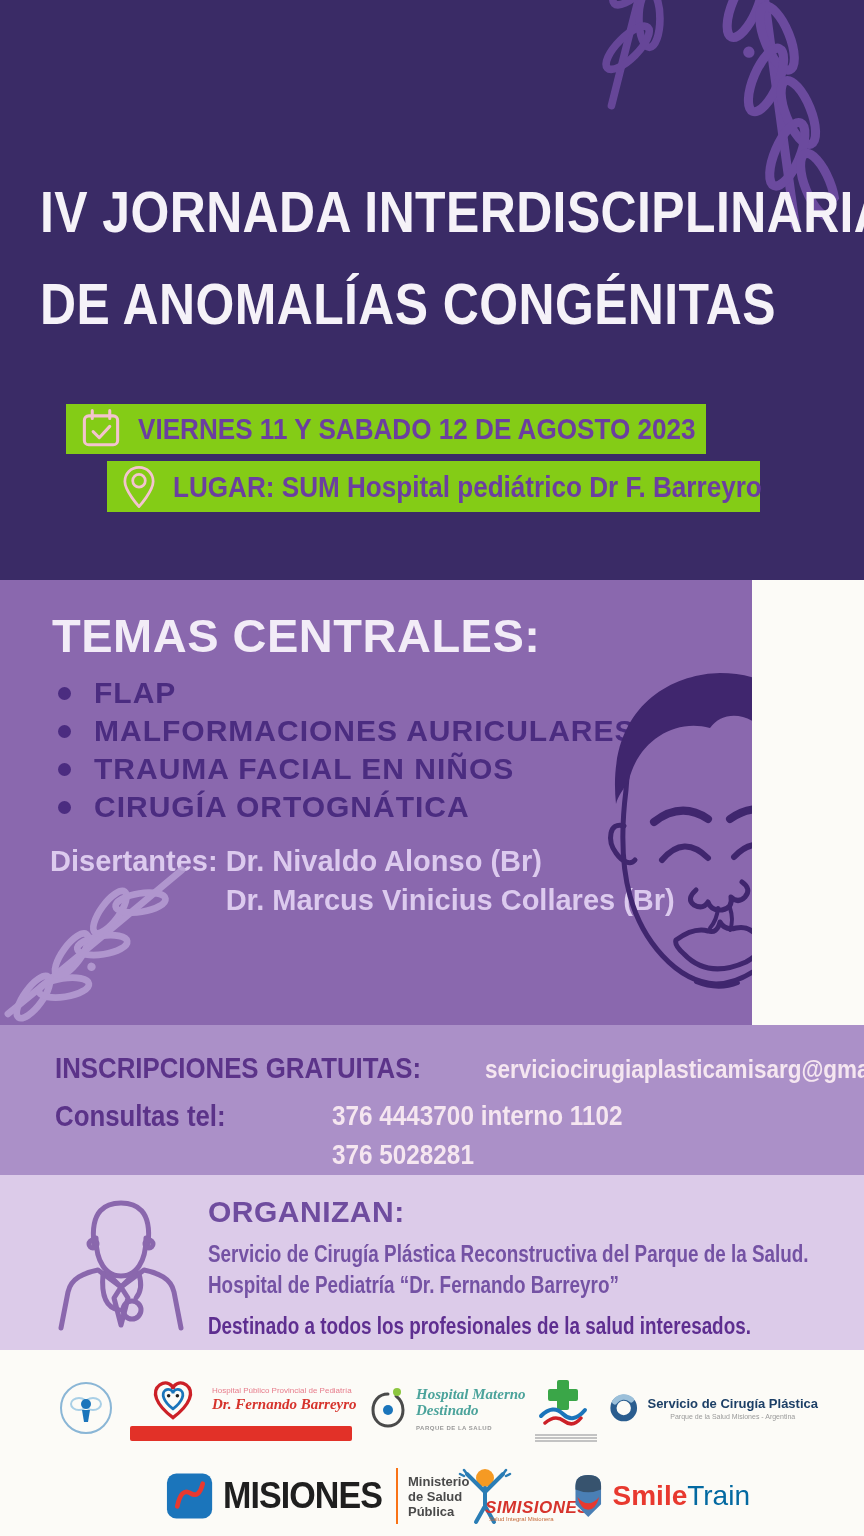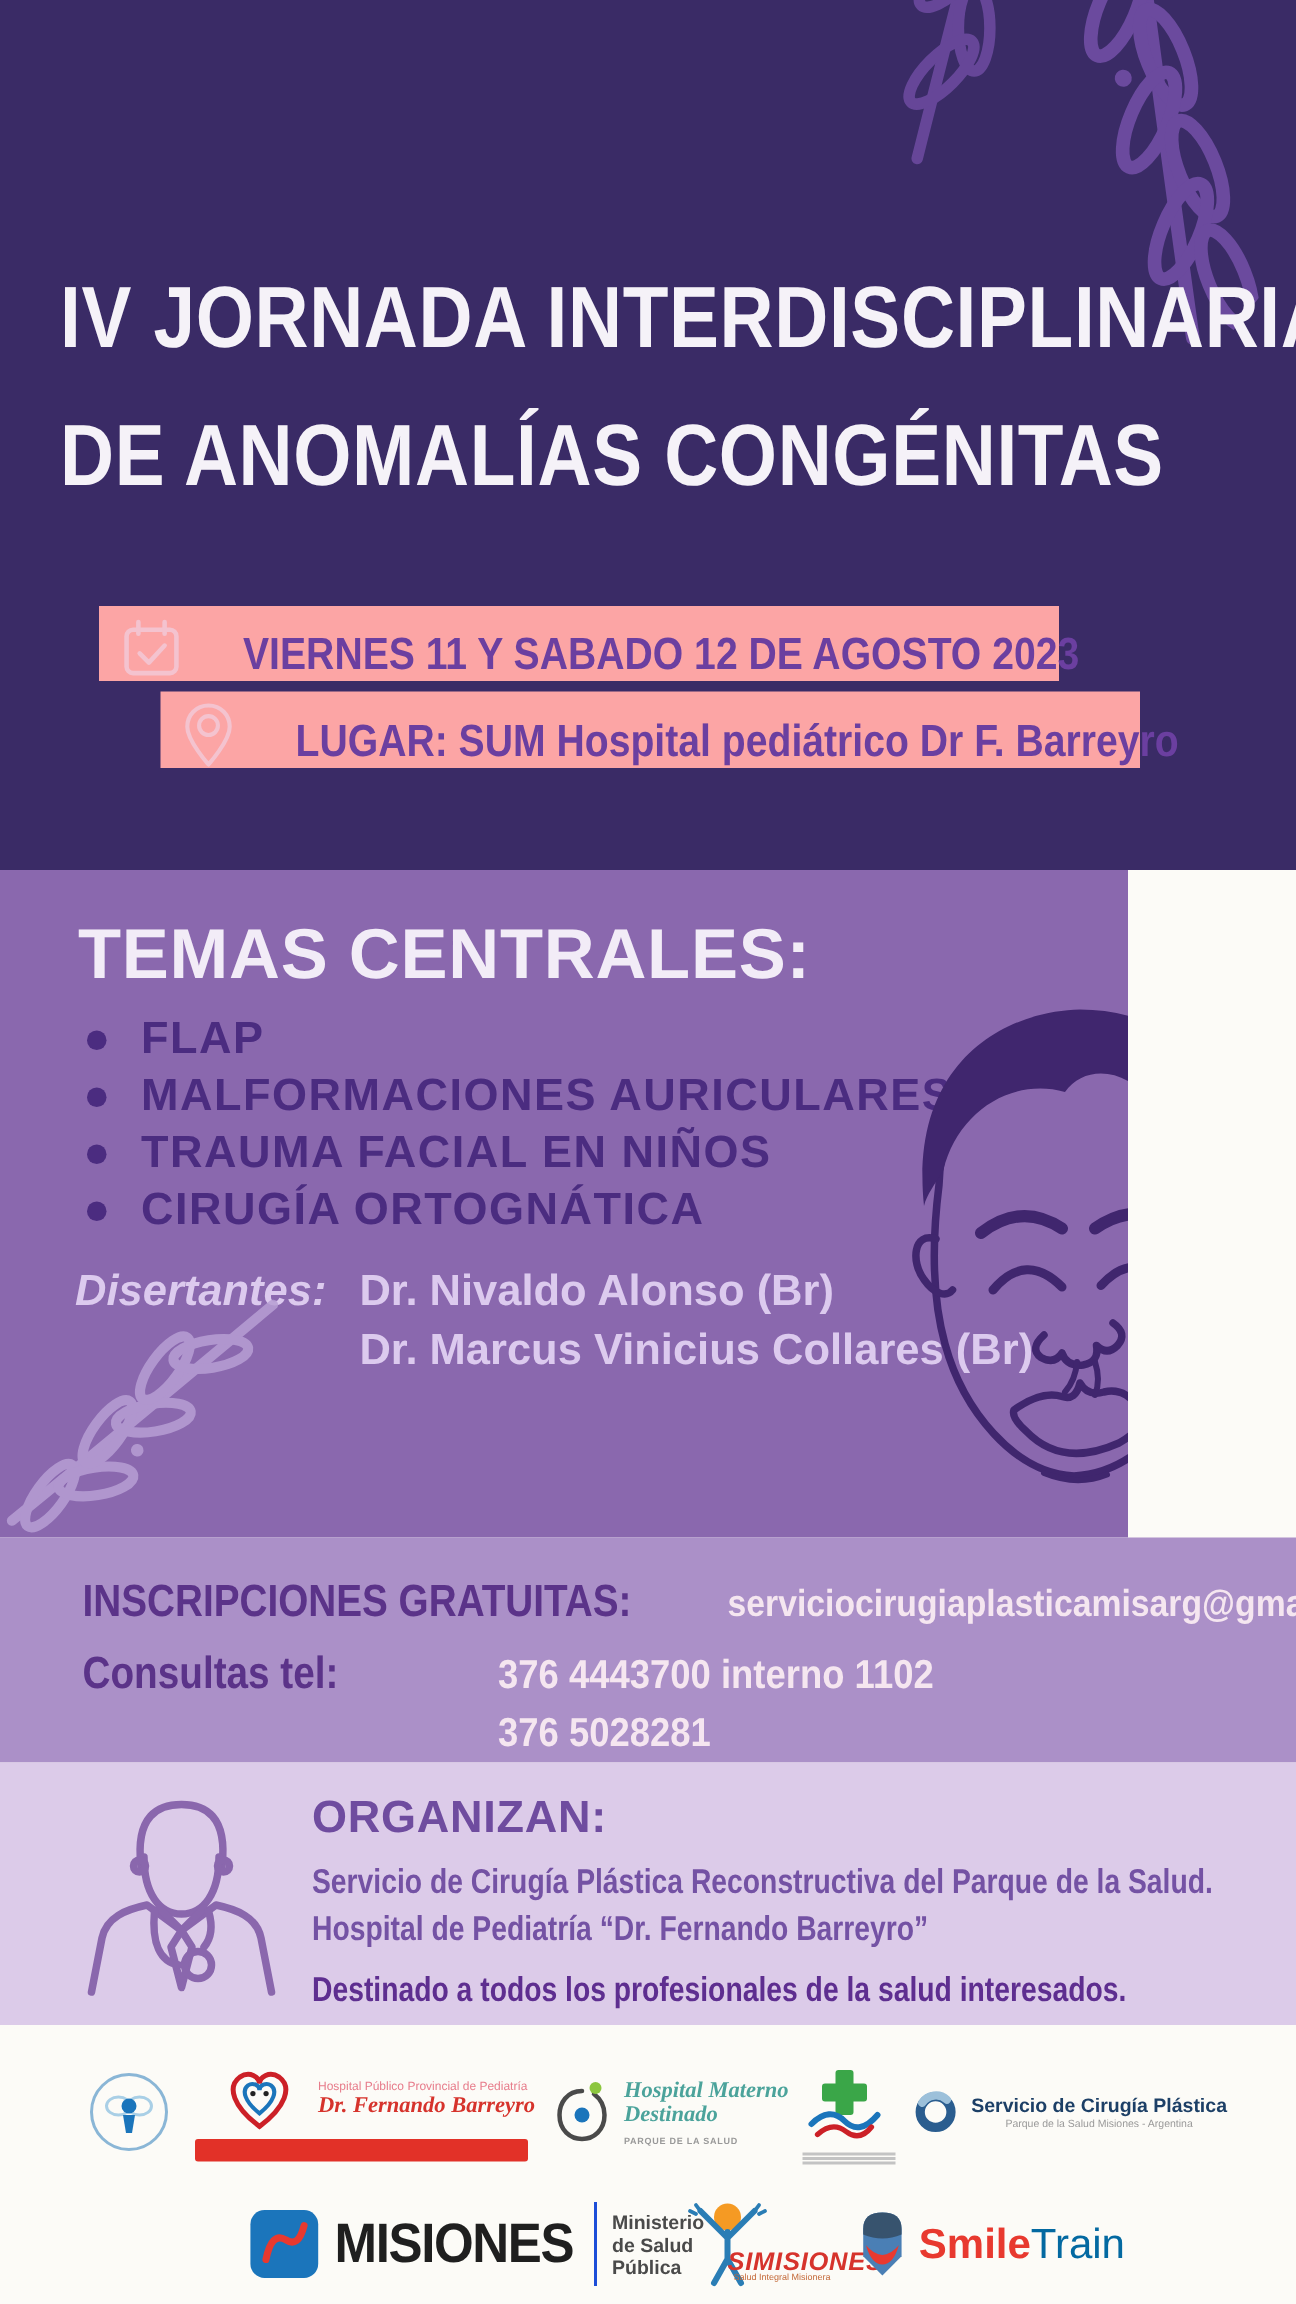--- a/index.html
+++ b/index.html
@@ -10,34 +10,34 @@
   }
   .poster * { box-sizing:border-box; }
 
   
   .header { position:absolute; left:0; top:0; width:864px; height:580px; background:#3a2b66; overflow:hidden; }
   .leaf { color:#6b4a9e; }
   .leaf-top1 { position:absolute; right:-40px; top:-46px; width:260px; height:250px; transform:rotate(128deg); }
   .leaf-top2 { position:absolute; right:118px; top:-120px; width:210px; height:210px; transform:rotate(150deg); opacity:.9; }
   .title { position:absolute; left:40px; top:166px; margin:0; color:#f5f2f8; font-size:58px; font-weight:700; line-height:92px; letter-spacing:.5px; transform:scaleX(.86); transform-origin:left top; white-space:nowrap; }
   .title span { display:block; }
-  .banner { position:absolute; left:66px; display:flex; align-items:flex-end; background:#fca5a5; color:#6b3fa0; font-weight:700;gap:24px; }
+  .banner { position:absolute; left:66px; display:flex; align-items:center; background:#84cc16; color:#6b3fa0; font-weight:700; }
   .banner-date { top:404px; height:50px; width:640px; font-size:30px; }
   .banner-loc  { top:461px; height:51px; width:653px; font-size:30px;margin-left:41px; }
   .banner svg { flex:0 0 auto; margin:0 16px 0 14px; }
   .banner .fit { display:inline-block; white-space:nowrap; transform:scaleX(.87); transform-origin:left center; }
 
   
   .main { position:absolute; left:0; top:580px; width:752px; height:445px; background:#8a68ae; overflow:hidden; }
   .temas { position:absolute; left:52px; top:28px; margin:0; font-size:47px; font-weight:700; color:#f2ecf7; letter-spacing:.5px; }
   .topic-list { position:absolute; left:58px; top:94px; margin:0; padding:0; list-style:none; }
   .topic-list li { display:flex; align-items:center; height:38px; font-size:30px; font-weight:700; color:#4b2c80; letter-spacing:1px; white-space:nowrap; }
   .topic-list .dot { width:13px; height:13px; border-radius:50%; background:#4b2c80; margin-right:23px; flex:0 0 auto; }
   .speakers { position:absolute; left:50px; top:262px; display:flex; font-size:29px; font-weight:600; color:#dccaee; line-height:39px; }
-  .speakers .sp-label { margin-right:22px;font-style:italic; }
+  .speakers .sp-label { margin-right:8px; }
   .sp-names span { display:block; white-space:nowrap; }
   .face-svg { position:absolute; left:578px; top:70px; width:280px; height:372px; }
   .leaf-bottom { position:absolute; left:-14px; top:268px; width:225px; height:185px; color:#b79fd4; opacity:.85; transform:rotate(6deg); }
 
   
   .inscripciones { position:absolute; left:0; top:1025px; width:864px; height:150px; background:#ab90c8; }
   .ins-line { position:absolute; white-space:nowrap; }
   .ins-line1 { left:55px; top:26px; }
   .ins-line2 { left:55px; top:74px; }
   .ins-line3 { left:332px; top:115px; }
@@ -68,21 +68,21 @@
   .materno .m-sub { font-size:6px; color:#999; font-style:normal; font-family:"Liberation Sans",sans-serif; letter-spacing:.5px; margin-top:2px; }
   .crosswave { left:535px; top:28px; width:62px; height:66px; }
   .crosswave .fineprint { margin-top:2px; }
   .fineprint div { height:2px; background:#c3c3c3; margin:1px 0; }
   .scp { left:608px; top:32px; width:210px; height:52px; display:flex; align-items:center; }
   .scp .s-text { margin-left:8px;text-align:center; }
   .scp .s-name { font-size:13px; font-weight:800; color:#1c3f66; white-space:nowrap; }
   .scp .s-sub { font-size:7px; color:#9a9a9a; margin-top:2px; white-space:nowrap; }
   .misiones { left:166px; top:118px; width:230px; height:56px; display:flex; align-items:center; }
   .misiones .m-word { margin-left:10px; font-size:37px; font-weight:800; color:#1f1f1f; letter-spacing:-1px; transform:scaleX(.92); transform-origin:left center; }
-  .ministerio { left:396px; top:118px; width:78px; height:56px; border-left:2px solid #1d4ed8; padding-left:10px; font-size:13px; line-height:15px; color:#4a4a4a; font-weight:600; display:flex; flex-direction:column; justify-content:center; }
+  .ministerio { left:396px; top:118px; width:78px; height:56px; border-left:2px solid #f97316; padding-left:10px; font-size:13px; line-height:15px; color:#4a4a4a; font-weight:600; display:flex; flex-direction:column; justify-content:center; }
   .simisiones { left:455px; top:114px; width:115px; height:66px; }
   .simisiones .si-name { position:absolute; left:30px; top:34px; font-size:17px; font-weight:800; font-style:italic; color:#d6332c; letter-spacing:.5px; }
   .simisiones .si-sub { position:absolute; left:34px; top:52px; font-size:6px; color:#c46a3a; white-space:nowrap; }
   .smiletrain { left:570px; top:120px; width:180px; height:52px; display:flex; align-items:center; }
   .smiletrain .st-word1 { margin-left:6px; font-size:28px; font-weight:800; color:#e8392f; }
   .smiletrain .st-word2 { font-size:28px; font-weight:400; color:#0369a1; }
 </style>
 </head>
 <body>
 

